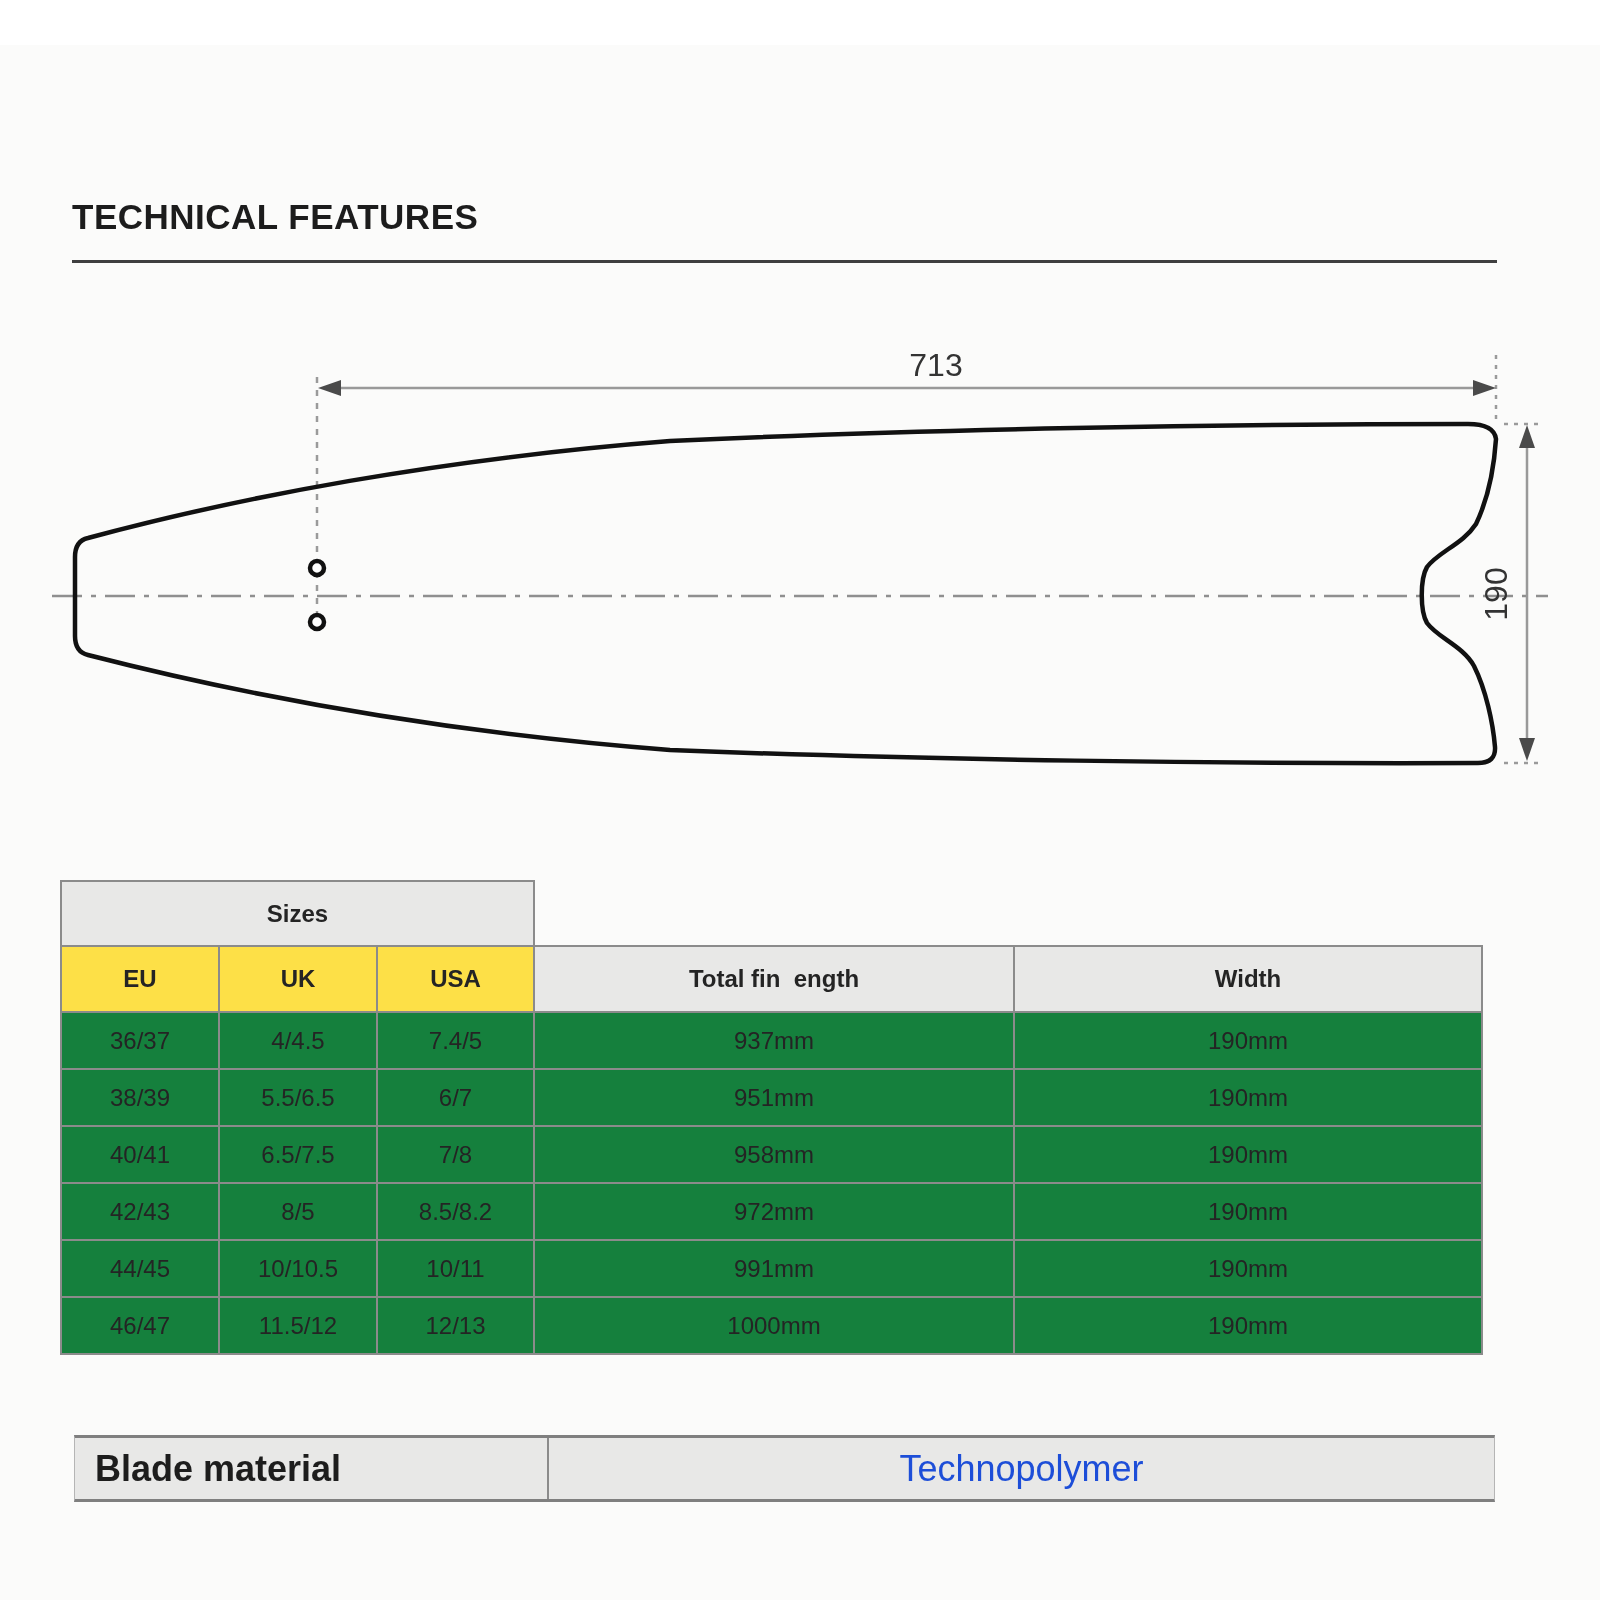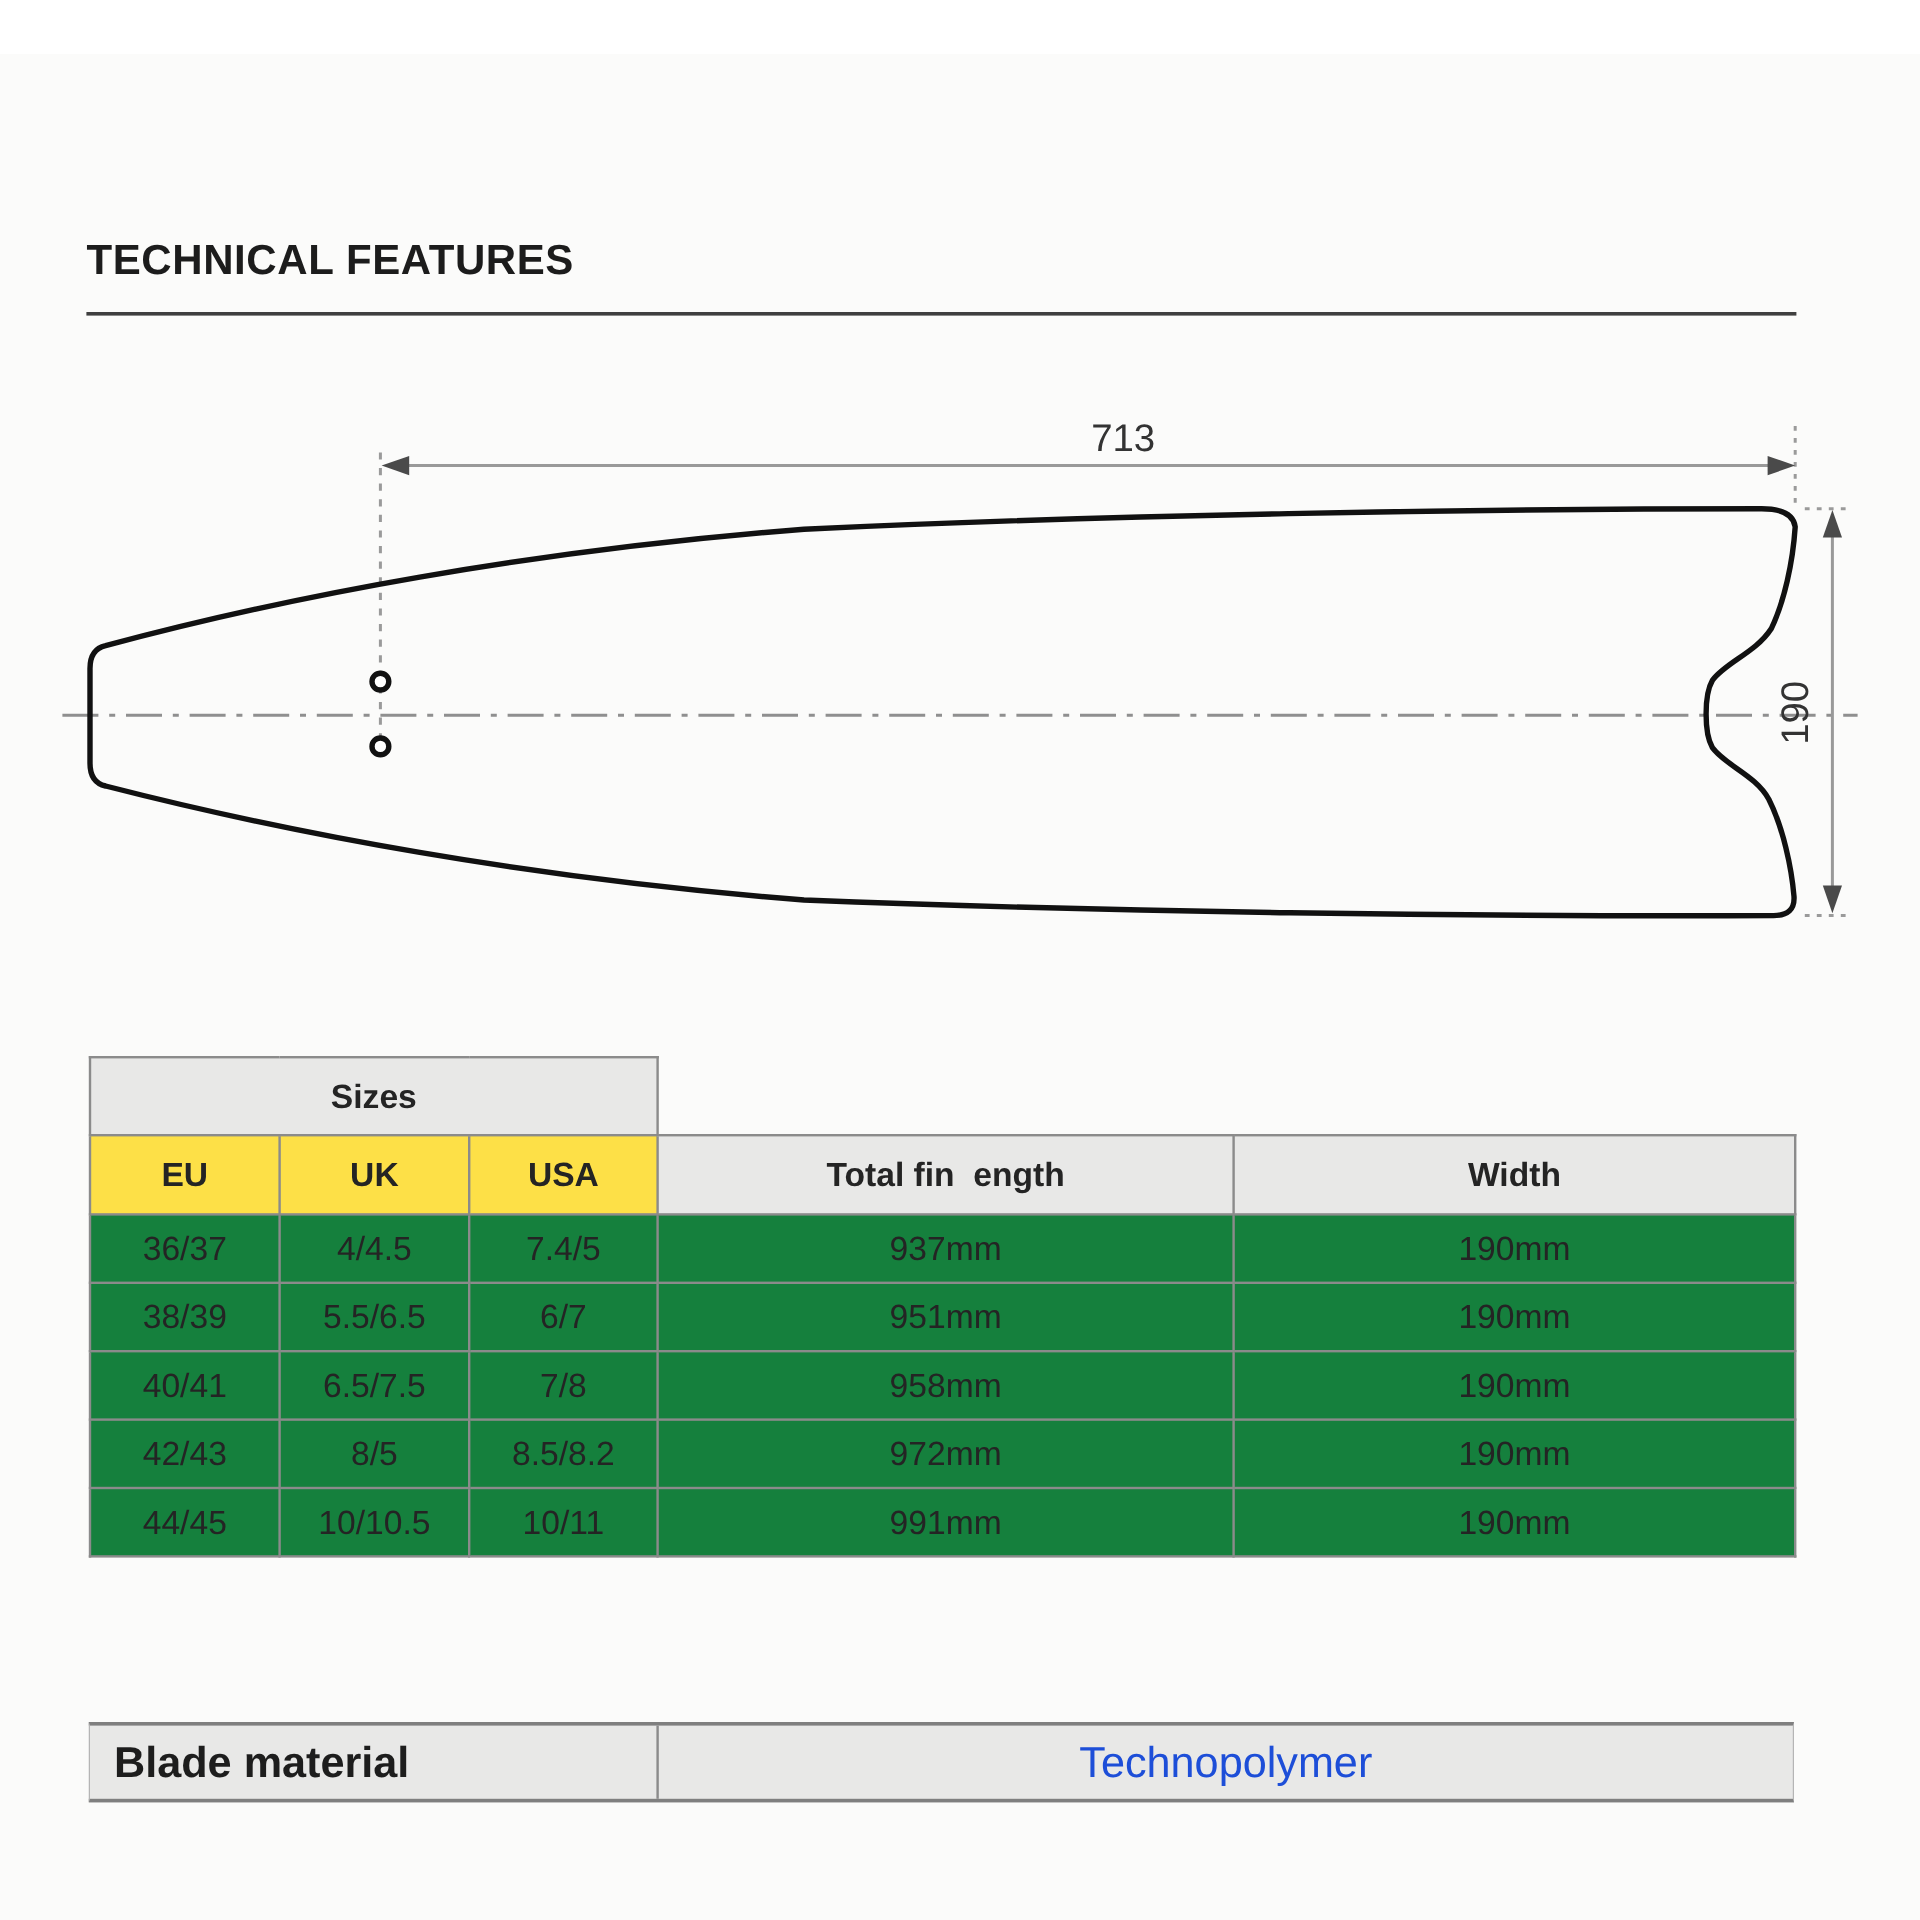--- a/index.html
+++ b/index.html
@@ -18,23 +18,23 @@
     font-size:35px;font-weight:bold;letter-spacing:.5px;color:#1c1c1c;
   }
   .title-rule{
     position:absolute;left:72px;top:215px;width:1425px;height:3px;
     background:#3f3f3f;
   }
   
   .drawing-svg{position:absolute;left:0;top:0;width:1600px;height:1600px;pointer-events:none;}
   
   table.spec{
-    position:absolute;left:74px;top:835px;width:1421px;
+    position:absolute;left:60px;top:835px;width:1421px;
     border-collapse:collapse;table-layout:fixed;
-    font-size:28px;color:#242424;
+    font-size:24px;color:#242424;
   }
   table.spec td, table.spec th{
     border:2px solid #8b8b8b;
     text-align:center;vertical-align:middle;
     padding:0;
   }
   table.spec .hdr{
     background:#e8e8e7;font-weight:bold;white-space:pre;
   }
   table.spec .subhdr{
@@ -164,20 +164,27 @@
       <td>972mm</td>
       <td>190mm</td>
     </tr>
     <tr class="body-row">
       <td>44/45</td>
       <td>10/10.5</td>
       <td>10/11</td>
       <td>991mm</td>
       <td>190mm</td>
     </tr>
+    <tr class="body-row">
+      <td>46/47</td>
+      <td>11.5/12</td>
+      <td>12/13</td>
+      <td>1000mm</td>
+      <td>190mm</td>
+    </tr>
   </tbody>
     </table>
 
   <div class="material-band">
     <div class="material-label">Blade material</div>
     <div class="material-value">Technopolymer</div>
   </div>
 
 </div>
 

